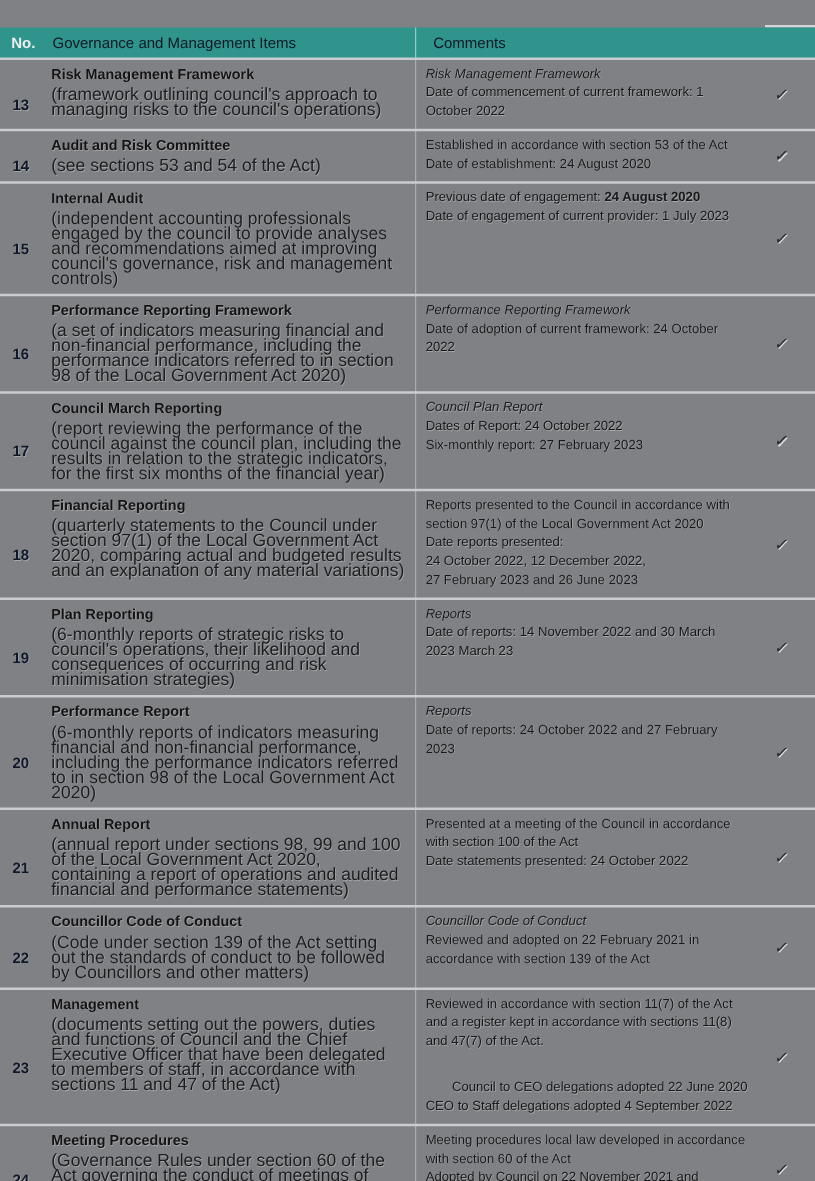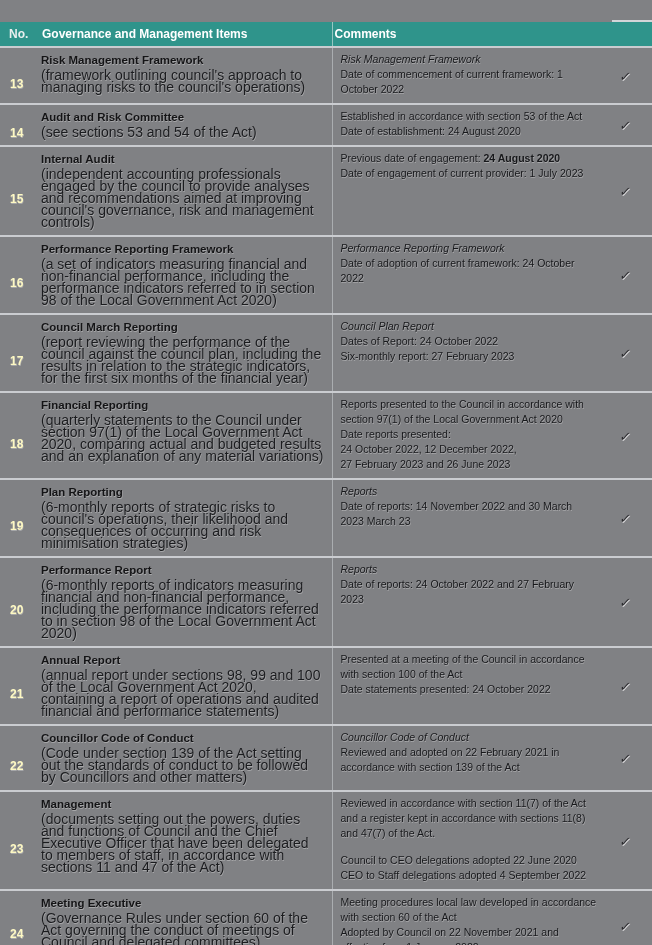--- a/index.html
+++ b/index.html
@@ -22,37 +22,37 @@
   }
   table.checklist {
     position: absolute;
     top: 22px; left: 0;
     width: 652px;
     border-collapse: collapse;
     table-layout: fixed;
   }
   thead th {
     background: #2f948b;
-    color: #ffffff;
+    color: #0f172a;
     text-align: left;
     font-size: 12px;
-    font-weight: 700;
+    font-weight: 400;
     padding: 5px 6px 5px 6px;
     height: 14px;
     vertical-align: middle;
   }
   thead th.h-no { padding-left: 9px; font-weight: 600; color: #e8efee; }
-  thead th.h-comments { border-left: 1px solid rgba(235,240,240,0.55); padding-left: 2px; }
+  thead th.h-comments { border-left: 1px solid rgba(235,240,240,0.55); padding-left: 14px; }
   tbody tr { border-top: 2px solid #caccd0; }
   tbody tr:last-child { border-bottom: 3px solid #5c6377; }
   td { vertical-align: top; }
   td.cell-no {
     vertical-align: middle;
     font-size: 12px; font-weight: 700;
-    color: #fef9c3;
+    color: #0f172a;
     padding: 18px 2px 2px 10px;
     text-shadow: 0.5px 0.5px 0 rgba(255,255,255,0.3);
   }
   td.cell-items { padding: 5px 8px 7px 5px; }
   .item-title {
     font-size: 11.5px; font-weight: 700;
     color: #141416;
     line-height: 14px;
     margin: 0 0 2px 0;
     text-shadow: 0.5px 0.5px 0 rgba(255,255,255,0.3);
@@ -66,21 +66,21 @@
   td.cell-comments {
     padding: 4px 6px 6px 8px;
     border-left: 1px solid rgba(222,226,230,0.45);
     font-size: 10.5px;
     line-height: 15px;
     color: #17181b;
     text-shadow: 0.5px 0.5px 0 rgba(255,255,255,0.3);
   }
   .comment-line { margin: 0; }
   .comment-line.italic { font-style: italic; font-weight: 500; }
-  .comment-line.gap { margin-top: 12px; }
+  .comment-line.gap { margin-top: 22px; text-align: right; }
   td.cell-check {
     vertical-align: middle;
     text-align: center;
     padding: 2px 6px 2px 0;
   }
   .tick {
     display: inline-block;
     font-size: 13px;
     color: #2b2b2e;
     transform: skewX(-12deg);
@@ -240,21 +240,21 @@
           <td class="cell-comments">
             <p class="comment-line">Reviewed in accordance with section 11(7) of the Act and a register kept in accordance with sections 11(8) and 47(7) of the Act.</p>
             <p class="comment-line gap">Council to CEO delegations adopted 22 June 2020</p>
             <p class="comment-line">CEO to Staff delegations adopted 4 September 2022</p>
           </td>
           <td class="cell-check"><span class="tick">✓</span></td>
         </tr>
         <tr>
           <td class="cell-no">24</td>
           <td class="cell-items">
-            <div class="item-title">Meeting Executive</div>
+            <div class="item-title">Meeting Procedures</div>
             <div class="item-desc">(Governance Rules under section 60 of the Act governing the conduct of meetings of Council and delegated committees)</div>
           </td>
           <td class="cell-comments">
             <p class="comment-line">Meeting procedures local law developed in accordance with section 60 of the Act</p>
             <p class="comment-line">Adopted by Council on 22 November 2021 and effective from 1 January 2022</p>
           </td>
           <td class="cell-check"><span class="tick">✓</span></td>
         </tr>
       </tbody>
   </table>

